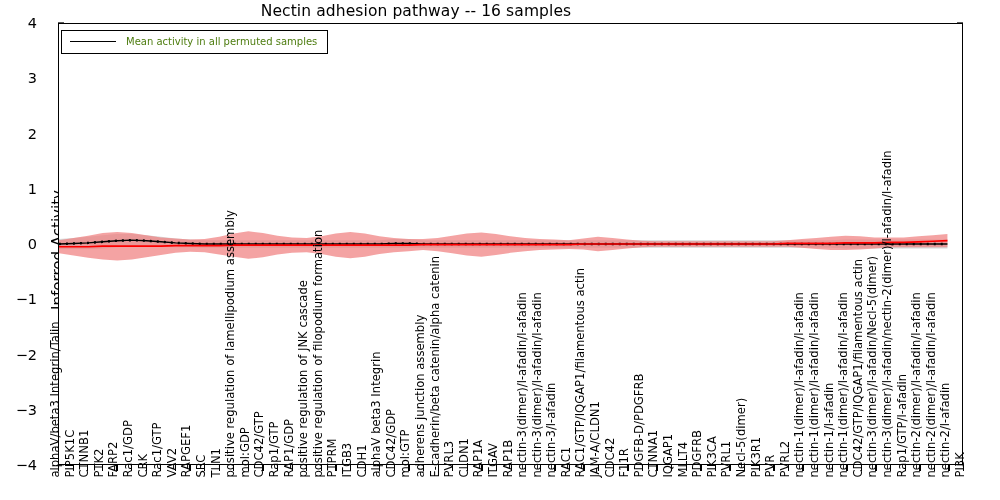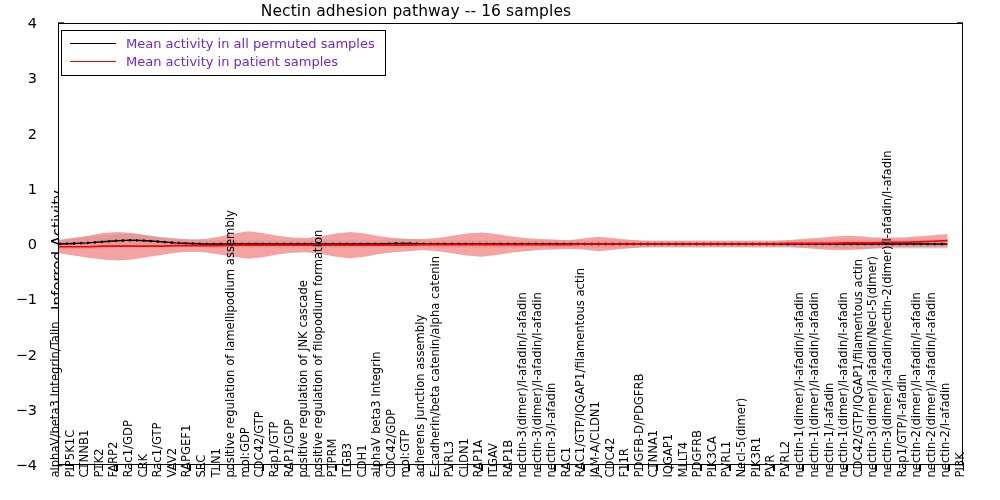--- a/index.html
+++ b/index.html
@@ -36,21 +36,21 @@
         transform:rotate(-90deg);white-space:nowrap;font-size:11.6px;
         line-height:11.6px;color:#000;}
   #xaxislabel{position:absolute;left:0;top:481px;width:1000px;text-align:center;
               font-size:14px;color:#000;}
 
   
   #legend{position:absolute;left:2px;top:6px;background:#fff;border:1.3px solid #000;
           padding:5px 10px 6px 8px;display:flex;flex-direction:column;gap:3px;z-index:30;}
   .legrow{display:flex;align-items:center;gap:10px;}
   .legline{display:block;width:46px;height:0;border-top-width:1.6px;border-top-style:solid;}
-  .legtxt{font-size:13px;white-space:nowrap;color:#6d28d9;}
+  .legtxt{font-size:10px;white-space:nowrap;color:#4d7c0f;}
 
   
   #datalayer{position:absolute;inset:0;}
   svg.series{position:absolute;left:0;top:0;width:100%;height:100%;display:block;}
 </style>
 </head>
 <body>
 
 <div id="fig">
 
@@ -168,24 +168,20 @@
             <path d="M0.00,223.76 L14.60,223.76 L29.19,223.76 L43.79,223.21 L58.39,223.21 L72.98,223.21 L87.58,223.21 L102.18,223.21 L116.77,222.66 L131.37,222.66 L145.97,222.66 L160.56,222.66 L175.16,222.10 L189.76,222.10 L204.35,222.10 L218.95,222.10 L233.55,222.10 L248.15,222.10 L262.74,222.10 L277.34,222.10 L291.94,222.10 L306.53,222.10 L321.13,222.10 L335.73,222.10 L350.32,222.10 L364.92,221.55 L379.52,221.55 L394.11,221.55 L408.71,221.55 L423.31,221.55 L437.90,221.55 L452.50,221.55 L467.10,221.55 L481.69,221.55 L496.29,221.55 L510.89,221.55 L525.48,221.00 L540.08,221.00 L554.68,221.00 L569.27,221.00 L583.87,221.00 L598.47,221.00 L613.06,221.00 L627.66,221.00 L642.26,221.00 L656.85,221.00 L671.45,221.00 L686.05,221.00 L700.65,221.00 L715.24,221.00 L729.84,220.45 L744.44,220.45 L759.03,220.45 L773.63,220.45 L788.23,219.90 L802.82,219.90 L817.42,219.90 L832.02,219.34 L846.61,219.34 L861.21,218.79 L875.81,218.24 L890.40,217.69" fill="none" stroke="#ff0000" stroke-width="1.7" vector-effect="non-scaling-stroke"></path>
           </svg>
         </div>
     </div>
 
     <div id="legend">
       <div class="legrow">
         <span class="legline" style="border-top-color: rgb(0, 0, 0);"></span>
         <span class="legtxt">Mean activity in all permuted samples</span>
       </div>
-      <div class="legrow">
-        <span class="legline" style="border-top-color: rgb(255, 0, 0);"></span>
-        <span class="legtxt">Mean activity in patient samples</span>
-      </div>
     </div>
   </div>
 
   <div id="xlabels">
       <div class="xlab" style="left: 4px; bottom: 22px;">alphaV/beta3 Integrin/Talin</div>
       <div class="xlab" style="left: 18.5968px; bottom: 22px;">PIP5K1C</div>
       <div class="xlab" style="left: 33.1935px; bottom: 22px;">CTNNB1</div>
       <div class="xlab" style="left: 47.7903px; bottom: 22px;">PTK2</div>
       <div class="xlab" style="left: 62.3871px; bottom: 22px;">FARP2</div>
       <div class="xlab" style="left: 76.9839px; bottom: 22px;">Rac1/GDP</div>

